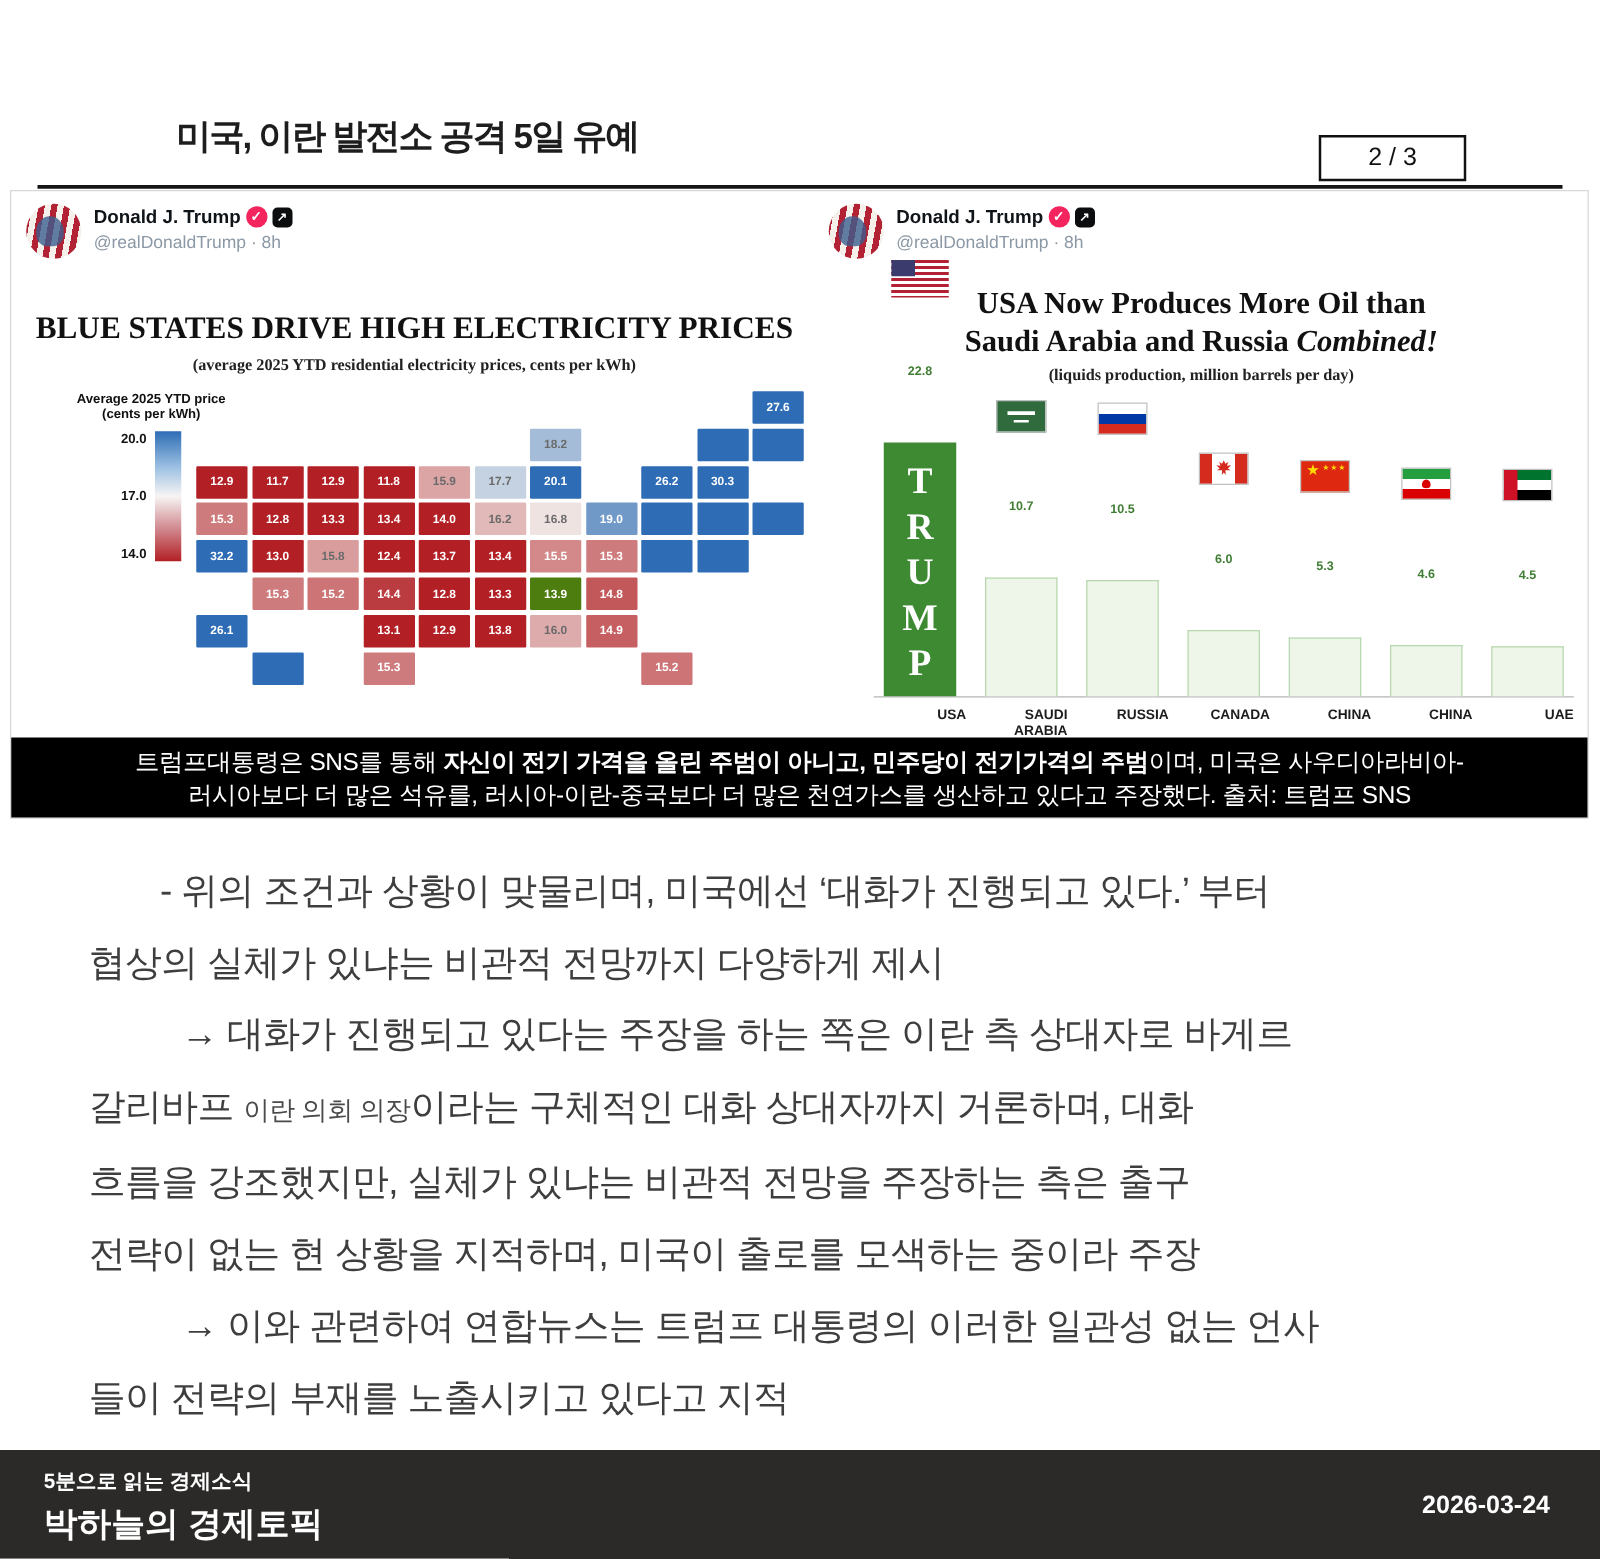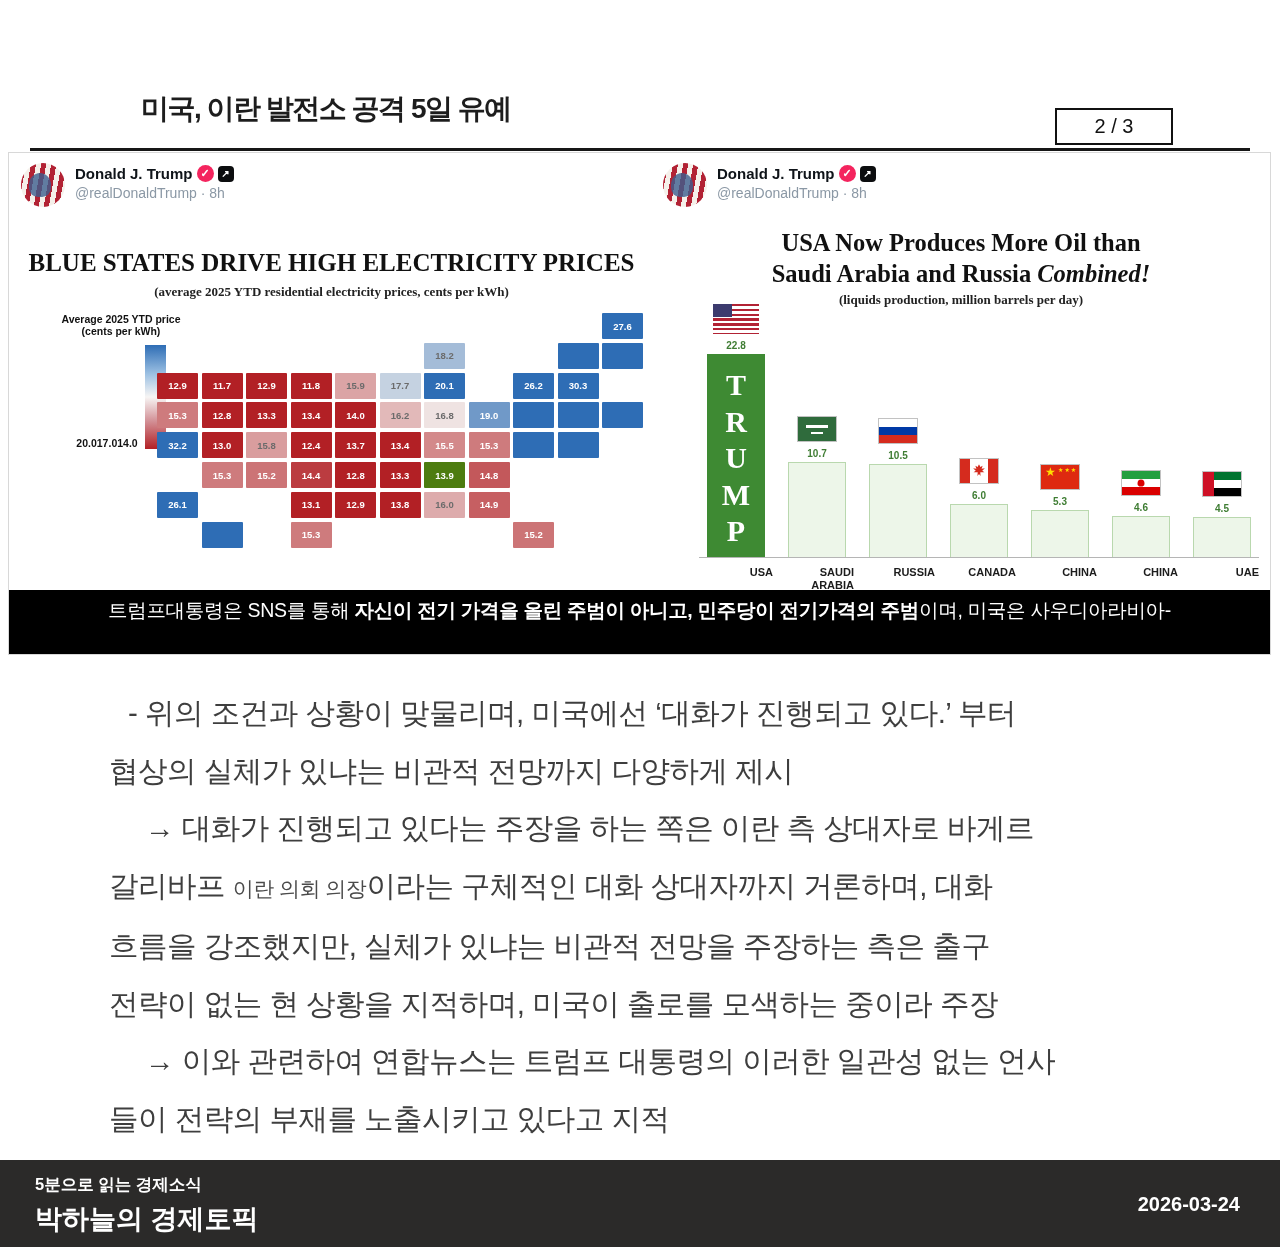--- a/index.html
+++ b/index.html
@@ -17,31 +17,31 @@
   .tw-name{font-size:15px;font-weight:700;color:#0f1419;display:flex;align-items:center;gap:4px;white-space:nowrap;}
   .tw-handle{font-size:14px;color:#8b98a5;margin-top:3px;}
   .badge-check{display:inline-flex;width:17px;height:17px;border-radius:50%;background:#f4245e;color:#fff;font-size:11px;align-items:center;justify-content:center;font-weight:700;flex:none;}
   .badge-sq{display:inline-flex;width:16px;height:16px;border-radius:4px;background:#0c0d0f;color:#fff;font-size:10px;align-items:center;justify-content:center;flex:none;}
   
   #map-title{position:absolute;left:0;top:96px;width:645px;text-align:center;font-family:"Liberation Serif",serif;font-weight:700;font-size:25px;color:#111;}
   #map-sub{position:absolute;left:0;top:131px;width:645px;text-align:center;font-family:"Liberation Serif",serif;font-weight:700;font-size:13px;color:#222;}
   #legend{position:absolute;left:42px;top:160px;width:140px;}
   .leg-title{font-size:10.5px;font-weight:700;text-align:center;color:#111;line-height:12px;}
   .leg-body{display:flex;justify-content:center;margin-top:8px;}
-  .leg-ticks{display:flex;flex-direction:row;justify-content:space-between;align-items:flex-end;height:104px;font-size:10.5px;font-weight:700;color:#111;padding-right:7px;}
+  .leg-ticks{display:flex;flex-direction:column;justify-content:space-between;align-items:flex-end;height:104px;font-size:10.5px;font-weight:700;color:#111;padding-right:7px;}
   .leg-bar{width:21px;height:104px;background:linear-gradient(180deg,#2e6db5 0%,#9dc1e3 28%,#f7f5f4 50%,#d4959b 72%,#b22025 100%);}
   #tilemap{position:absolute;left:148px;top:160px;width:492px;height:242px;}
   .tile{position:absolute;width:41px;height:26px;display:flex;align-items:center;justify-content:center;font-size:9.5px;font-weight:700;border-radius:1px;}
   
   #chart-title{position:absolute;left:640px;top:74px;width:624px;text-align:center;font-family:"Liberation Serif",serif;font-weight:700;font-size:24.5px;color:#111;line-height:31px;}
   #chart-title .em{font-style:italic;}
   #chart-sub{position:absolute;left:640px;top:139px;width:624px;text-align:center;font-family:"Liberation Serif",serif;font-weight:700;font-size:13px;color:#222;}
   #chart{position:absolute;left:690px;top:146px;width:560px;}
   #bars{display:flex;justify-content:space-between;align-items:flex-end;height:258px;border-bottom:1px solid #b5b5b5;}
-  .bcol{display:flex;flex-direction:column;align-items:center;justify-content:flex-end;width:74px;}
+  .bcol{display:flex;flex-direction:column;align-items:center;justify-content:flex-end;width:74px;gap:48px;}
   .bval{font-size:10px;font-weight:700;color:#3f7d33;margin:6px 0 3px;}
   .bar{width:58px;}
   .bar.other{background:#edf6e9;border:1px solid #b9d8ae;border-bottom:none;box-sizing:border-box;}
   .bar.usa{background:#3e8a33;display:flex;flex-direction:column;align-items:center;padding-top:13px;box-sizing:border-box;font-family:"Liberation Serif",serif;color:#fff;font-size:30px;font-weight:700;line-height:36.5px;}
   #xlabels{display:flex;justify-content:space-between;margin-top:8px;}
   .xlab{width:74px;text-align:right;font-size:11px;font-weight:700;color:#1c1c1c;line-height:13px;}
   
   .flag{position:relative;width:40px;height:26px;border:1px solid #c2c2c2;box-sizing:border-box;flex:none;overflow:hidden;}
   .flag.f-us{width:46px;height:30px;border:none;background:repeating-linear-gradient(180deg,#b22234 0 2.4px,#fff 2.4px 4.8px);}
   .flag.f-us::before{content:"";position:absolute;left:0;top:0;width:19px;height:13px;background:#3c3b6e;}
@@ -59,21 +59,21 @@
   .flag.f-ae{background:linear-gradient(180deg,#00732f 0 33.3%,#fff 33.3% 66.6%,#000 66.6%);}
   .flag.f-ae::before{content:"";position:absolute;left:0;top:0;width:11px;height:100%;background:#ce1126;}
   
   #caption{position:absolute;left:0;bottom:0;width:100%;height:64px;background:#000;color:#fff;text-align:center;padding-top:7px;box-sizing:border-box;}
   .cap-line{font-size:19.5px;line-height:26px;font-weight:500;letter-spacing:-0.3px;}
   .cap-line .b{font-weight:800;}
   
   #body-text{position:absolute;left:0;top:684px;width:1280px;}
   .bline{font-size:29.5px;line-height:57.5px;color:#3e3e3e;letter-spacing:-0.5px;white-space:pre-wrap;}
   .bline .sm{font-size:21px;color:#4a4a4a;}
-  .ind0{padding-left:128px;}.ind1{padding-left:145px;}.ind2{padding-left:109px;}
+  .ind0{padding-left:128px;}.ind1{padding-left:145px;}.ind2{padding-left:71px;}
   
   #footer{position:absolute;left:0;bottom:0;width:100%;height:87px;background:#2b2a29;color:#fff;}
   #footer-series{position:absolute;left:35px;top:14px;font-size:16.5px;font-weight:700;}
   #footer-brand{position:absolute;left:35px;top:41px;font-size:27px;font-weight:800;}
   #footer-date{position:absolute;right:40px;top:33px;font-size:20px;font-weight:700;}
 </style>
 </head>
 <body>
 
 <div id="page-title">미국, 이란 발전소 공격 5일 유예</div>
@@ -240,20 +240,21 @@
         <div class="xlab">RUSSIA</div>
         <div class="xlab">CANADA</div>
         <div class="xlab">CHINA</div>
         <div class="xlab">CHINA</div>
         <div class="xlab">UAE</div>
       </div>
   </div>
 
   <div id="caption">
       <div class="cap-line"><span>트럼프대통령은 SNS를 통해 </span><span class="b">자신이 전기 가격을 올린 주범이 아니고, 민주당이 전기가격의 주범</span><span>이며, 미국은 사우디아라비아-</span></div>
+      <div class="cap-line"><span>러시아보다 더 많은 석유를, 러시아-이란-중국보다 더 많은 천연가스를 생산하고 있다고 주장했다. 출처: 트럼프 SNS</span></div>
     </div>
 </div>
 
 <div id="body-text">
     <div class="bline ind0"><span>- 위의 조건과 상황이 맞물리며, 미국에선 ‘대화가 진행되고 있다.’ 부터</span></div>
     <div class="bline ind2"><span>협상의 실체가 있냐는 비관적 전망까지 다양하게 제시</span></div>
     <div class="bline ind1"><span>→ 대화가 진행되고 있다는 주장을 하는 쪽은 이란 측 상대자로 바게르</span></div>
     <div class="bline ind2"><span>갈리바프 </span><span class="sm">이란 의회 의장</span><span>이라는 구체적인 대화 상대자까지 거론하며, 대화</span></div>
     <div class="bline ind2"><span>흐름을 강조했지만, 실체가 있냐는 비관적 전망을 주장하는 측은 출구</span></div>
     <div class="bline ind2"><span>전략이 없는 현 상황을 지적하며, 미국이 출로를 모색하는 중이라 주장</span></div>

